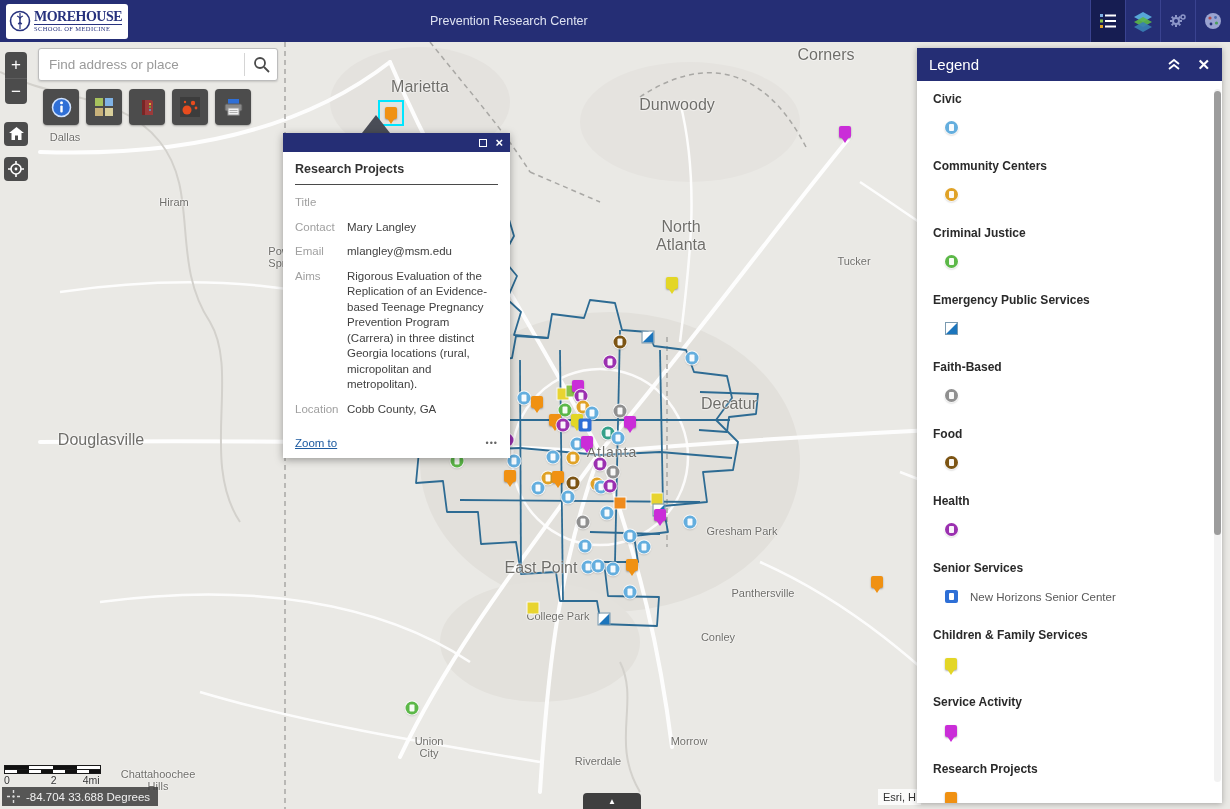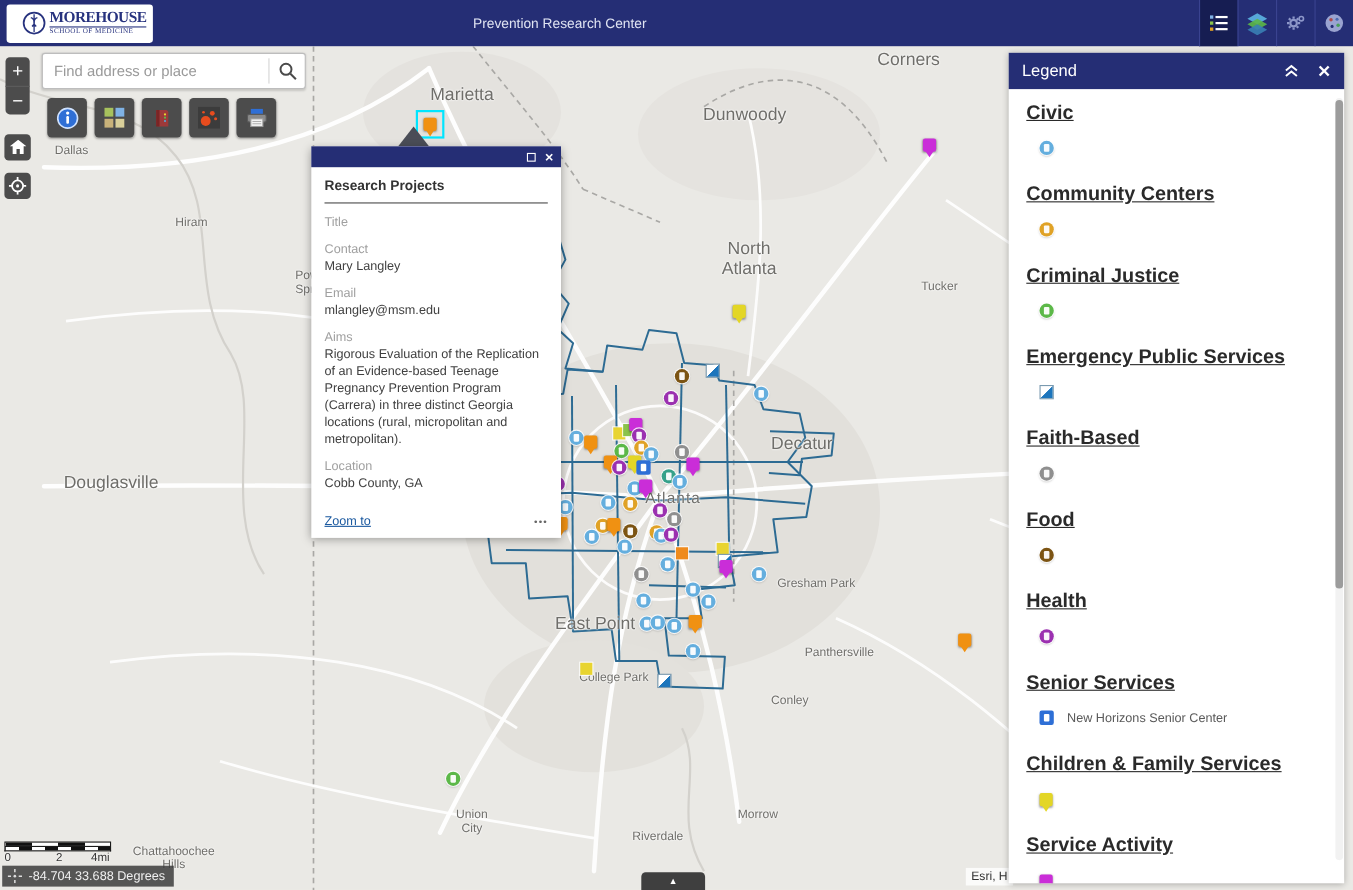--- a/index.html
+++ b/index.html
@@ -1,21 +1,21 @@
 <!DOCTYPE html>
 <html><head>
 <meta charset="utf-8">
 <style>
   * { margin:0; padding:0; box-sizing:border-box; }
   html,body { width:1230px; height:809px; overflow:hidden; font-family:"Liberation Sans", sans-serif; }
   .app { position:relative; width:1230px; height:809px; background:#ecebe8; }
 
   
   .header { position:absolute; left:0; top:0; width:1230px; height:42px; background:#252e75; display:flex; align-items:center; z-index:50; }
-  .logo-box { margin-left:6px; background:#fff; border-radius:3px; padding:2px 6px 2px 14px; display:flex; align-items:center; gap:3px; height:35px; }
+  .logo-box { margin-left:6px; background:#fff; border-radius:3px; padding:2px 6px 2px 3px; display:flex; align-items:center; gap:3px; height:35px; }
   .logo-emblem { width:22px; height:22px; flex:0 0 auto; }
   .logo-text { display:flex; flex-direction:column; line-height:1; }
   .logo-line1 { font-family:"Liberation Serif", serif; font-weight:bold; color:#27327e; font-size:14px; letter-spacing:-0.5px; border-bottom:1px solid #27327e; }
   .logo-line2 { font-family:"Liberation Serif", serif; color:#27327e; font-size:6.5px; letter-spacing:0.4px; margin-top:1px; }
   .app-title { color:#ffffff; font-size:20px; margin-left:12px; font-weight:400; letter-spacing:0.2px; }
   .app-subtitle { color:#dfe3f2; font-size:12.5px; position:absolute; left:430px; top:14px; }
   .header-icons { position:absolute; right:0; top:0; height:42px; display:flex; }
   .h-icon { width:35px; height:42px; display:flex; align-items:center; justify-content:center; border-left:1px solid #3a4390; cursor:pointer; }
   .h-icon.active { background:#161d52; }
 
@@ -60,36 +60,36 @@
   .tool-btn { width:36px; height:36px; background:#4c4c4c; border-radius:4px; display:flex; align-items:center; justify-content:center; cursor:pointer; box-shadow:0 1px 2px rgba(0,0,0,.3); }
 
   
   .popup { position:absolute; left:283px; top:91px; width:227px; background:#fff; box-shadow:0 2px 8px rgba(0,0,0,.35); z-index:21; }
   .popup-header { height:19px; background:#252e75; display:flex; align-items:center; justify-content:flex-end; gap:8px; padding-right:7px; }
   .popup-max { width:8px; height:8px; border:1.4px solid #fff; display:inline-block; cursor:pointer; }
   .popup-close { color:#fff; font-size:13px; line-height:1; cursor:pointer; font-weight:bold; }
   .popup-body { padding:10px 12px 6px 12px; }
   .popup-title { font-size:12.5px; font-weight:bold; color:#333; padding-bottom:8px; border-bottom:1px solid #4a4a4a; }
   .popup-fields { margin-top:10px; display:flex; flex-direction:column; gap:9px; }
-  .p-row { display:flex; font-size:11.5px; line-height:1.35;flex-direction:column; }
+  .p-row { display:flex; font-size:11.5px; line-height:1.35; }
   .p-label { width:52px; flex:0 0 auto; color:#a0a0a0; }
   .p-value { color:#404040; }
   .popup-footer { display:flex; align-items:center; justify-content:space-between; padding:14px 12px 9px 12px; }
   .zoomto { color:#1c5aa0; font-size:11.5px; text-decoration:underline; cursor:pointer; }
   .more-dots { color:#666; font-size:9px; letter-spacing:1px; cursor:pointer; }
 
   
   .legend { position:absolute; left:917px; top:6px; width:305px; height:755px; background:#fff; box-shadow:0 1px 6px rgba(0,0,0,.3); z-index:22; display:flex; flex-direction:column; }
   .legend-header { height:33px; background:#252e75; display:flex; align-items:center; padding:0 12px; flex:0 0 auto; }
   .legend-title { color:#fff; font-size:15px; flex:1; }
   .legend-collapse { color:#fff; cursor:pointer; margin-right:16px; display:flex; }
   .legend-close { color:#fff; font-size:15px; font-weight:bold; cursor:pointer; }
   .legend-body { position:relative; flex:1; overflow:hidden; padding:11px 24px 0 16px; }
   .legend-section { margin-bottom:23px; }
-  .legend-section .sec-title { font-size:18px; font-weight:600; color:#2a2a2a; margin-bottom:13px;text-decoration:underline; }
+  .legend-section .sec-title { font-size:12px; font-weight:600; color:#2a2a2a; margin-bottom:13px; }
   .legend-icon-row { padding-left:12px; display:flex; align-items:center; gap:12px; min-height:17px; }
   .legend-sublabel { font-size:11.5px; color:#595959; }
   .legend-scroll { position:absolute; right:1px; top:8px; width:7px; height:96%; background:#f2f2f2; border-radius:4px; }
   .legend-thumb { position:absolute; left:0; top:2px; width:7px; height:64%; background:#9c9c9c; border-radius:4px; cursor:pointer; }
 
   
   .scalebar { position:absolute; left:4px; top:723px; z-index:20; }
   .scale-line { width:97px; height:5px; border:1px solid #1a1a1a; background:repeating-linear-gradient(90deg,#111 0 24px,#fff 24px 48px); }
   .scale-line2 { width:97px; height:4px; border:1px solid #1a1a1a; border-top:none; background:repeating-linear-gradient(90deg,#fff 0 12px,#111 12px 24px); }
   .scale-labels { display:flex; font-size:10.5px; color:#333; width:108px; text-shadow:0 0 2px #fff; }

